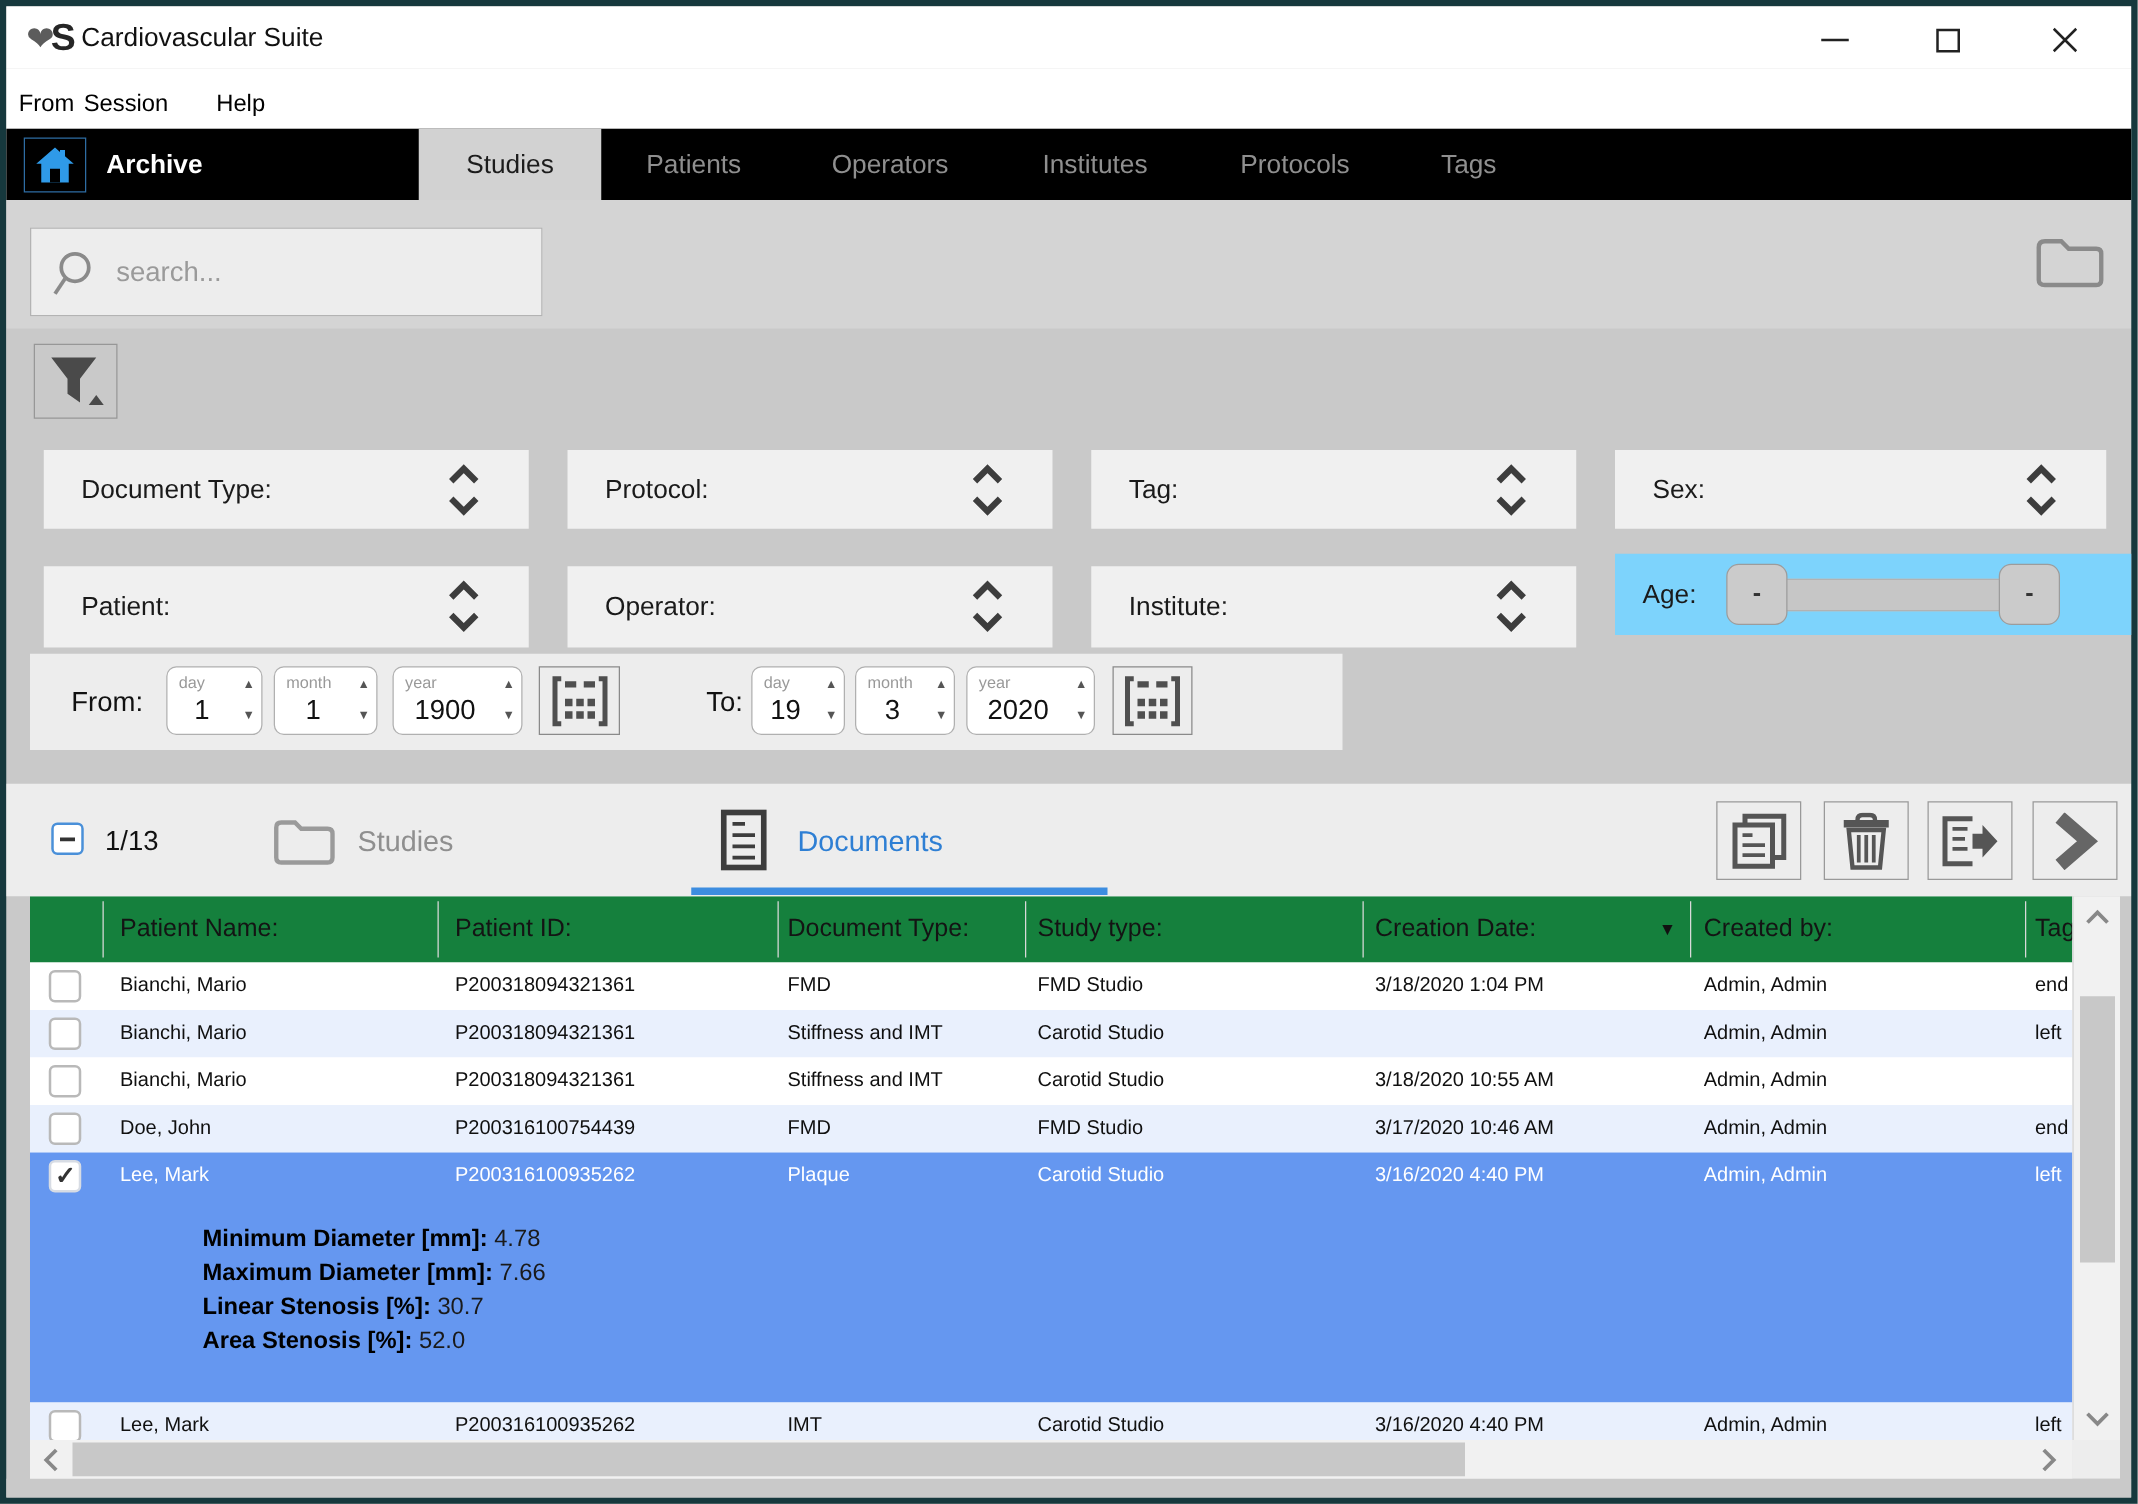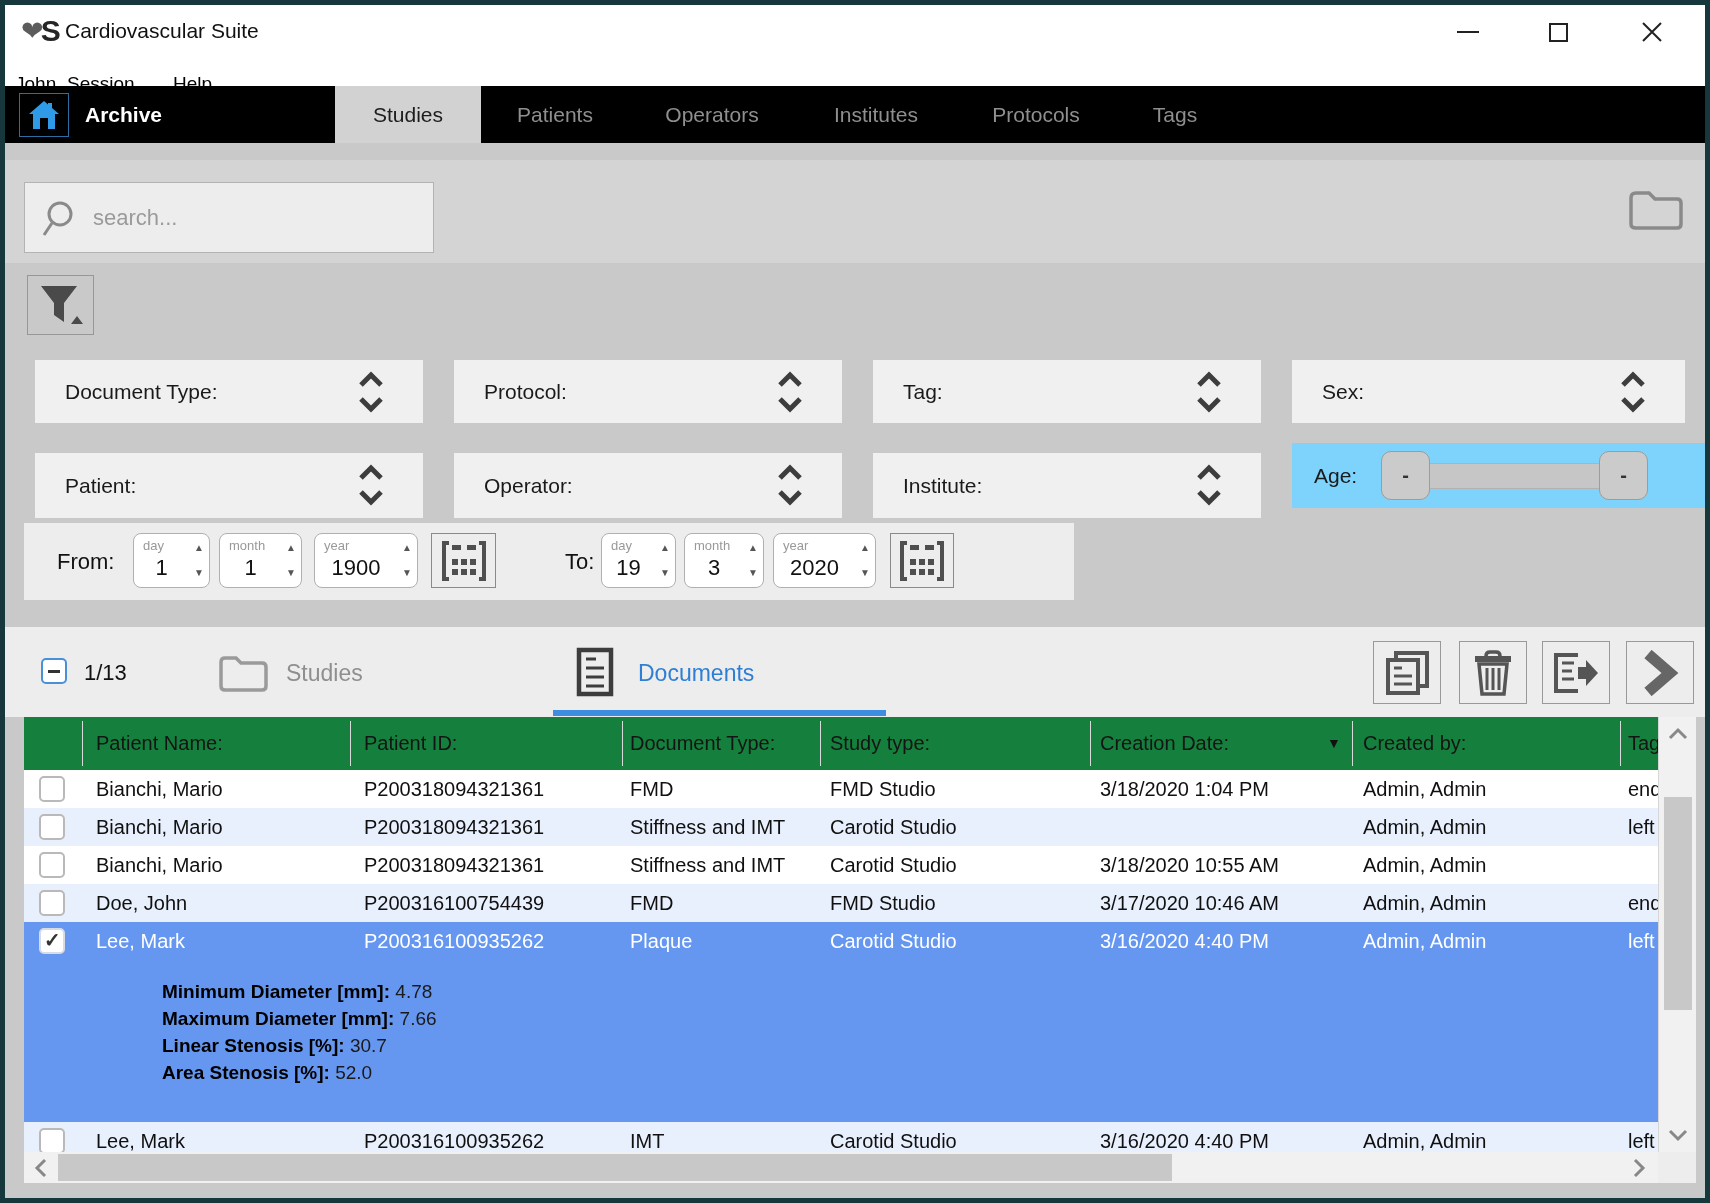--- a/index.html
+++ b/index.html
@@ -17,21 +17,21 @@
   .winbtn { top:14px; width:34px; height:26px; display:flex; align-items:center; justify-content:center; cursor:default; }
   .btn-min { left:1446px; } .btn-max { left:1536px; } .btn-close { left:1630px; }
   .minbar { width:22px; height:2px; background:#222; }
   .maxbox { width:19px; height:19px; border:2px solid #222; }
 
   
   .menubar { left:0; top:50px; width:100%; height:48px; background:#fff; }
   .menuitem { top:18px; font-size:19px; color:#000; }
 
   
-  .navbar { left:0; top:81px; width:100%; height:57px; background:#000; }
+  .navbar { left:0; top:98px; width:100%; height:57px; background:#000; }
   .home-btn { left:14px; top:7px; width:50px; height:44px; border:1px solid #2e6da4; display:flex; align-items:center; justify-content:center; }
   .archive { left:80px; top:0; height:57px; line-height:57px; color:#fff; font-weight:bold; font-size:21px; }
   .tab-active { left:330px; top:0; width:146px; height:57px; background:#d2d2d2; color:#1c1c1c; font-size:21px; display:flex; align-items:center; justify-content:center; }
   .tab { top:0; height:57px; line-height:57px; color:#8f8f8f; font-size:21px; transform:translateX(-50%); }
 
   
   .searchrow { left:0; top:155px; width:100%; height:103px; background:#d4d4d4; }
   .searchbox { left:19px; top:22px; width:410px; height:71px; background:#ededed; border:1px solid #b3b3b3; }
   .search-ph { left:68px; top:0; height:69px; line-height:69px; font-size:22px; color:#9a9a9a; }
   .folder-btn { left:1620px; top:24px; width:62px; height:50px; display:flex; align-items:center; justify-content:center; }
@@ -77,21 +77,21 @@
   .actbtn { top:14px; width:68px; height:63px; border:1px solid #999; background:#ededed; display:flex; align-items:center; justify-content:center; }
   .ab1 { left:1368px; } .ab2 { left:1454px; } .ab3 { left:1537px; } .ab4 { left:1621px; }
 
   
   .tablearea { left:19px; top:712px; width:1634px; height:466px; background:#fff; overflow:hidden; }
   .thead { left:0; top:0; width:100%; height:53px; background:#15803d; }
   .th { top:0; height:53px; line-height:53px; font-size:20px; color:#141414; white-space:nowrap; overflow:hidden; }
   .vsep { top:4px; width:1px; height:45px; background:#d9d9d9; }
   .sort { left:1303px; top:0; height:53px; line-height:53px; font-size:14px; color:#111; }
   .t-row { left:0; width:100%; height:38px; position:absolute; }
-  .t-row .cell { position:absolute; top:0; height:55px; line-height:38px; font-size:20px; color:#101010; white-space:nowrap; overflow:hidden; }
+  .t-row .cell { position:absolute; top:0; height:55px; line-height:38px; font-size:16px; color:#101010; white-space:nowrap; overflow:hidden; }
   .cb-row { left:15px; top:6px; border:2px solid #b9b9b9; }
   .row-sel { background:#6597f0; }
   .row-sel .cell { color:#fff; }
   .row-sel .cb-row { border-color:#d7dce4; }
   .checkmark { position:absolute; left:3px; top:-2px; font-size:20px; color:#333; font-weight:bold; }
   .details { position:absolute; left:138px; top:56px; font-size:19px; line-height:27px; color:#1a1a1a; }
   .details b { color:#000; }
   .cx-name { left:72px; width:250px; } .cx-id { left:340px; width:250px; }
   .cx-doc { left:606px; width:190px; } .cx-study { left:806px; width:250px; }
   .cx-date { left:1076px; width:250px; } .cx-by { left:1339px; width:250px; }
@@ -124,21 +124,21 @@
         <div class="maxbox"></div>
       </div>
     <div class="abs winbtn btn-close">
       <svg width="24" height="24" viewBox="0 0 24 24">
           <path d="M3 3 L21 21 M21 3 L3 21" stroke="#222" stroke-width="2" fill="none"></path>
         </svg>
     </div>
   </div>
 
   <div class="abs menubar">
-    <span class="abs menuitem" style="left:10px">John</span>
+    <span class="abs menuitem" style="left:10px">From</span>
     <span class="abs menuitem" style="left:62px">Session</span>
     <span class="abs menuitem" style="left:168px">Help</span>
   </div>
 
   <div class="abs navbar">
     <div class="abs home-btn">
       <svg width="34" height="32" viewBox="0 0 34 32">
         <path d="M17 2 L2 15 L6 15 L6 30 L28 30 L28 15 L32 15 L25 9 L25 4 L21 4 L21 5.5 Z" fill="#2f9ae8"></path>
         <rect x="13" y="19" width="8" height="11" fill="#000"></rect>
       </svg>

